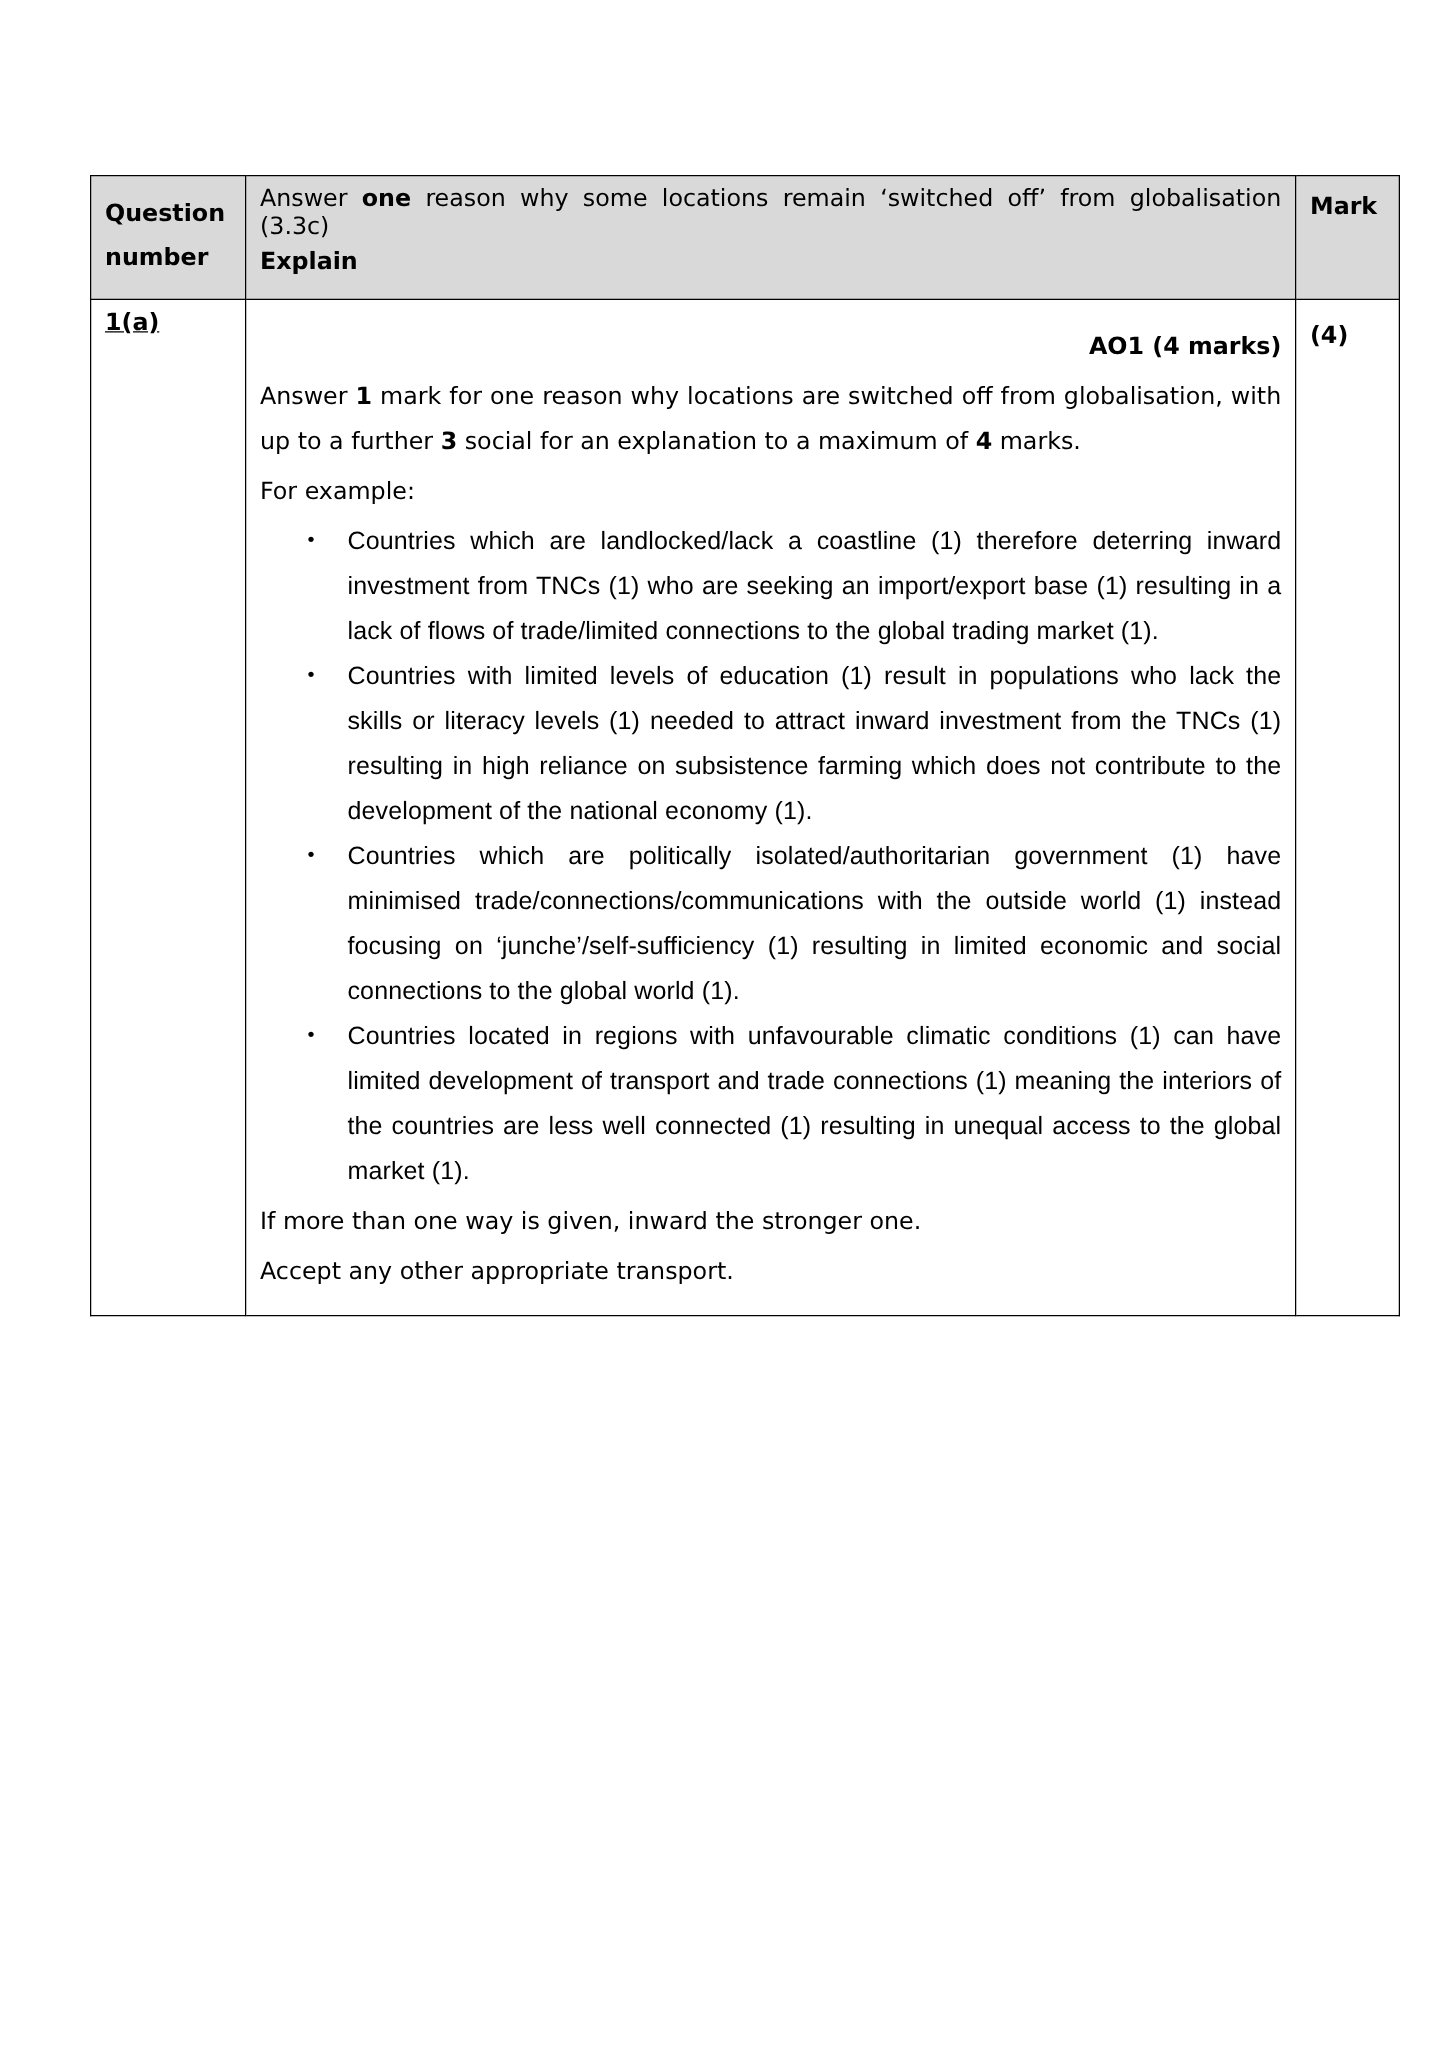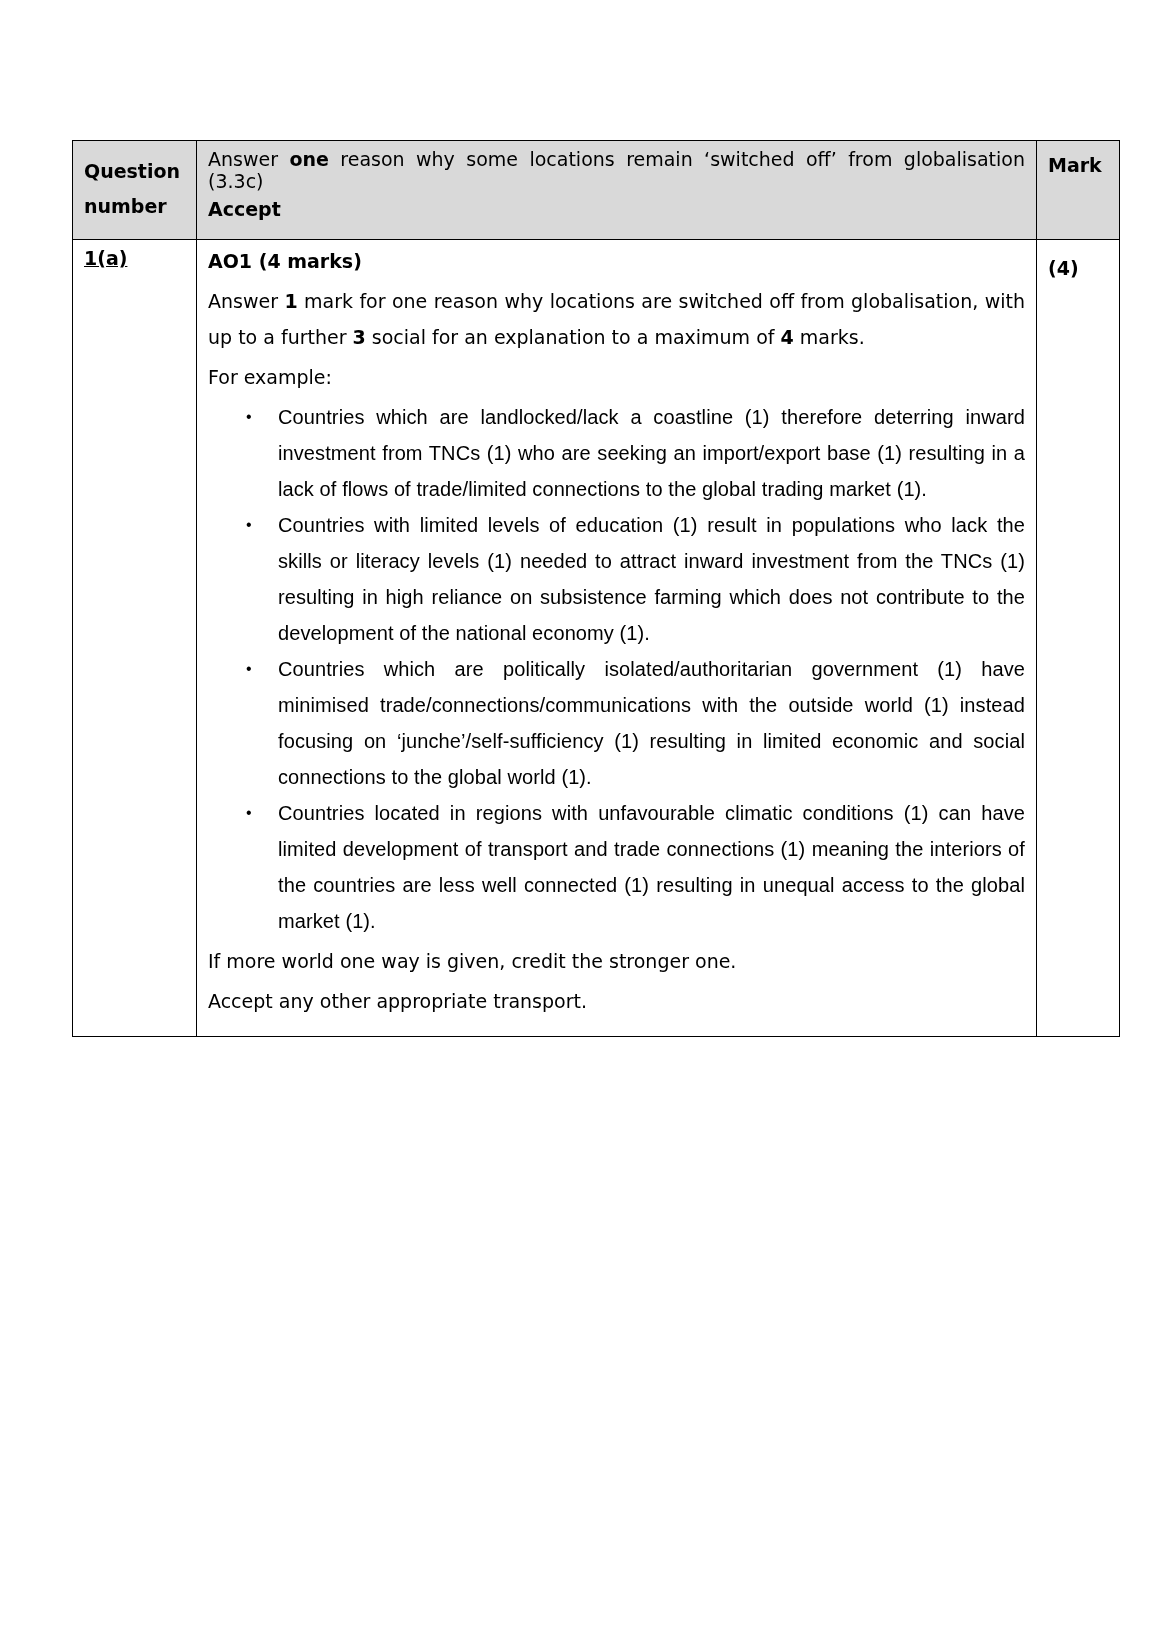--- a/index.html
+++ b/index.html
@@ -11,21 +11,21 @@
   col.c2 { width: 840px; }
   col.c3 { width: 83px; }
   tr.head td { background: #d9d9d9; height: 96px; }
   .qn { font-weight: bold; line-height: 35px; padding: 12px 0 0 10px; }
   .qtext { padding: 6px 10px 0 10px; line-height: 22px; text-align: justify; text-align-last: auto; }
   .qtext .line1 { display: block; text-align: justify; text-align-last: justify; }
   .qtext .ans { display: block; font-weight: bold; margin-top: 6px; }
   .mk { font-weight: bold; padding: 12px 0 0 10px; }
   .num { font-weight: bold; padding: 6px 0 0 10px; text-decoration: underline; }
   .body { padding: 2px 10px 12px 10px; line-height: 36px; }
-  .ao { text-align: left; font-weight: bold; margin-bottom: 4px; }
+  .ao { text-align: right; font-weight: bold; margin-bottom: 4px; margin-top: 16px; }
   .p { margin: 0 0 4px 0; text-align: justify; }
   ul.pts { margin: 0 0 4px 0; padding: 0 0 0 70px; list-style: none; }
   ul.pts li { position: relative; text-align: justify; font-family: "Liberation Sans", sans-serif; font-size: 20px; letter-spacing: 0.1px; }
   ul.pts li .bul { position: absolute; left: -32px; top: 0; font-size: 16px; }
   .mval { font-weight: bold; padding: 16px 0 0 10px; }
   b { font-weight: bold; }
 </style>
 </head>
 <body>
 
@@ -38,21 +38,21 @@
       </colgroup>
     <tbody>
         <tr class="head">
       <td>
         <div class="qn">Question number</div>
       </td>
       <td>
         <div class="qtext">
           <span class="line1"><span>Answer </span><b>one</b><span> reason why some locations remain ‘switched off’ from globalisation</span></span>
           <span>(3.3c)</span>
-          <span class="ans">Accept</span>
+          <span class="ans">Explain</span>
         </div>
       </td>
       <td>
         <div class="mk">Mark</div>
       </td>
     </tr>
     <tr>
       <td>
         <div class="num">1(a)</div>
       </td>
@@ -60,21 +60,21 @@
         <div class="body">
           <div class="ao">AO1 (4 marks)</div>
           <p class="p"><span>Answer </span><b>1</b><span> mark for one reason why locations are switched off from globalisation, with up to a further </span><b>3</b><span> social for an explanation to a maximum of </span><b>4</b><span> marks.</span></p>
           <p class="p">For example:</p>
           <ul class="pts">
             <li><span class="bul">•</span><span>Countries which are landlocked/lack a coastline (1) therefore deterring inward investment from TNCs (1) who are seeking an import/export base (1) resulting in a lack of flows of trade/limited connections to the global trading market (1).</span></li>
             <li><span class="bul">•</span><span>Countries with limited levels of education (1) result in populations who lack the skills or literacy levels (1) needed to attract inward investment from the TNCs (1) resulting in high reliance on subsistence farming which does not contribute to the development of the national economy (1).</span></li>
             <li><span class="bul">•</span><span>Countries which are politically isolated/authoritarian government (1) have minimised trade/connections/communications with the outside world (1) instead focusing on ‘junche’/self-sufficiency (1) resulting in limited economic and social connections to the global world (1).</span></li>
             <li><span class="bul">•</span><span>Countries located in regions with unfavourable climatic conditions (1) can have limited development of transport and trade connections (1) meaning the interiors of the countries are less well connected (1) resulting in unequal access to the global market (1).</span></li>
           </ul>
-          <p class="p">If more world one way is given, credit the stronger one.</p>
+          <p class="p">If more than one way is given, inward the stronger one.</p>
           <p class="p">Accept any other appropriate transport.</p>
         </div>
       </td>
       <td>
         <div class="mval">(4)</div>
       </td>
     </tr>
   </tbody>
     </table>
 </div>

